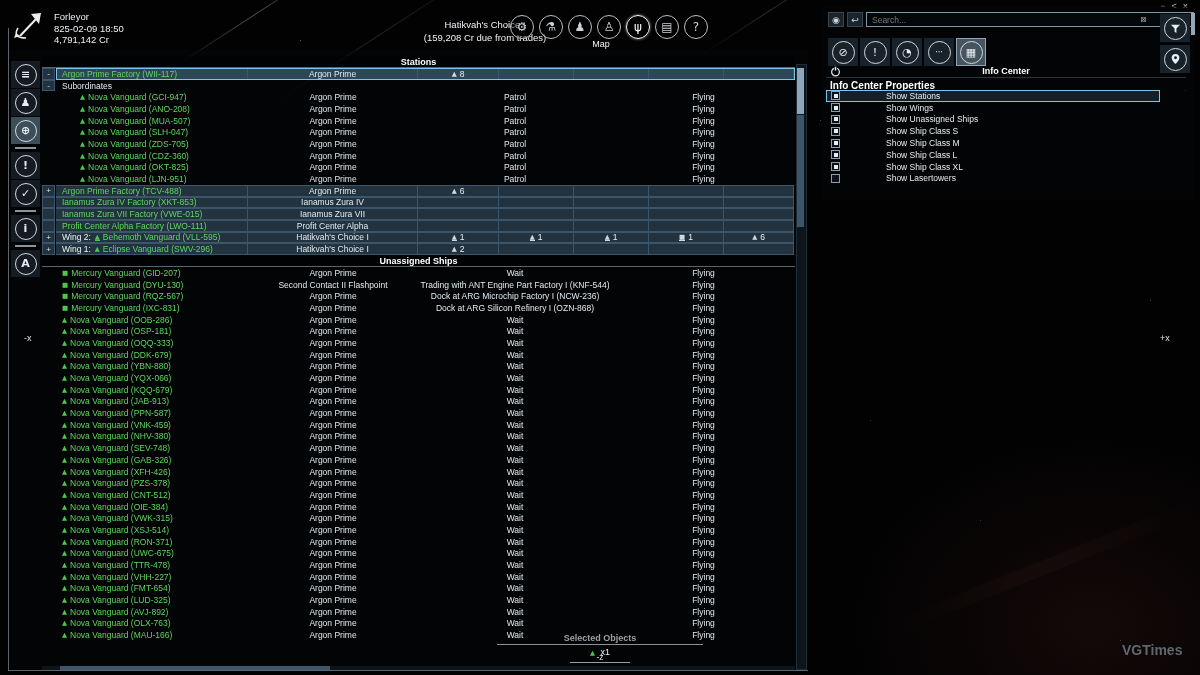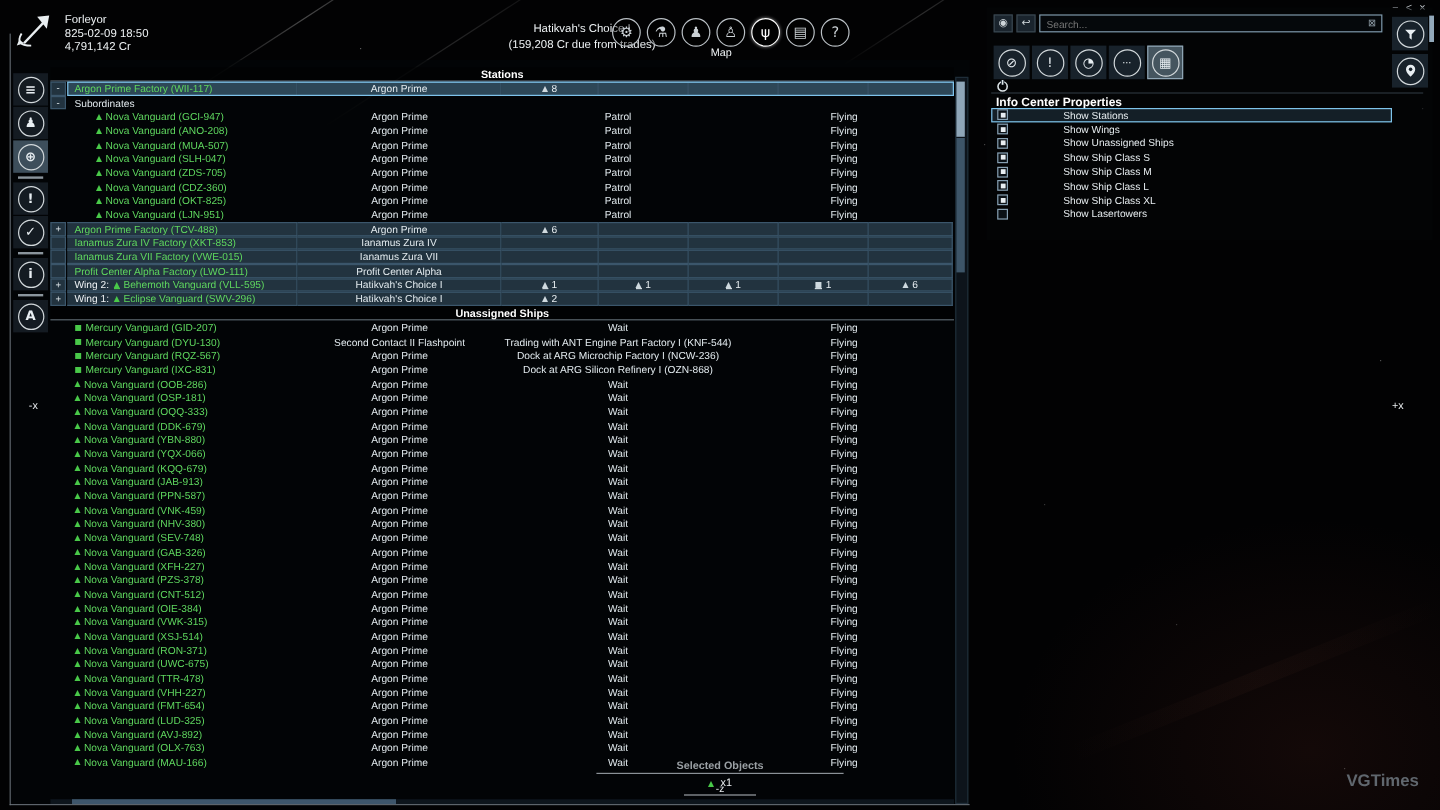--- a/index.html
+++ b/index.html
@@ -60,21 +60,21 @@
   
   .selobj{position:absolute;left:497px;top:633px;width:206px;text-align:center;}
   .selobj .ttl{font-size:9px;font-weight:bold;color:#9aa0a4;}
   .selobj .line{height:1px;background:#8b9197;margin:1px 0 2px 0;}
   .selobj .itemrow{font-size:9px;color:#eef2f4;}
   .axis{position:absolute;font-size:9px;color:#e6eaec;}
   .axis-z{position:absolute;left:570px;top:652px;width:60px;text-align:center;font-size:8.5px;color:#e6eaec;border-bottom:1px solid #9aa0a4;}
   
   .rp-bg{position:absolute;left:822px;top:6px;width:372px;height:194px;background:rgba(3,6,8,.5);}
   .rsm{position:absolute;width:16px;height:15px;background:#1a242d;border:1px solid #39464f;display:flex;align-items:center;justify-content:center;color:#cfd6da;font-size:9px;font-family:"DejaVu Sans",sans-serif;box-sizing:border-box;}
-  .search{position:absolute;left:866px;top:12px;width:286px;height:15px;background:#05080b;border:1px solid #7e98aa;box-sizing:border-box;color:#95a4ae;font-size:8.5px;padding:0 14px 0 5px;font-family:"Liberation Sans",sans-serif;outline:none;}
+  .search{position:absolute;left:866px;top:12px;width:328px;height:15px;background:#05080b;border:1px solid #7e98aa;box-sizing:border-box;color:#95a4ae;font-size:8.5px;padding:0 14px 0 5px;font-family:"Liberation Sans",sans-serif;outline:none;}
   .search-clear{position:absolute;left:1140px;top:15px;font-size:8px;color:#93a2ac;font-family:"DejaVu Sans",sans-serif;}
   .rtile{position:absolute;width:30px;height:28px;background:#18222b;display:flex;align-items:center;justify-content:center;}
   .rtile.sel{background:#45555f;outline:1px solid #8fa5b4;outline-offset:-1px;}
   .rtile .circ{width:21px;height:21px;border-radius:50%;border:1.5px solid #d2d8db;color:#e8eef2;display:flex;align-items:center;justify-content:center;font-size:11px;font-family:"DejaVu Sans",sans-serif;}
   .rp-title{position:absolute;left:826px;top:66px;width:360px;text-align:center;font-size:9px;font-weight:bold;color:#fff;}
   .rp-line{position:absolute;left:826px;top:77px;width:360px;height:1px;background:#2a343c;}
   .rp-props{position:absolute;left:830px;top:80px;font-size:10px;font-weight:bold;color:#fff;}
   .cblist{position:absolute;left:826px;top:90px;width:334px;}
   .cbrow{display:flex;align-items:center;height:11.8px;box-sizing:border-box;}
   .cbrow.sel{outline:1px solid #7ec3ea;outline-offset:-1px;background:#141f27;}
@@ -597,21 +597,21 @@
           <div class="c loc plain">Argon Prime</div>
           <div class="c cmd plain">Wait</div>
           <div class="c act plain">Flying</div>
         </div>
       </div>
       <div class="row">
         <div class="ex blank"></div>
         <div class="cells">
           <div class="c name plain">
             <div class="ic" style="display: inline;">▲</div>
-            <div class="green" style="display: inline;">Nova Vanguard (XFH-227)</div>
+            <div class="green" style="display: inline;">Nova Vanguard (XFH-426)</div>
           </div>
           <div class="c loc plain">Argon Prime</div>
           <div class="c cmd plain">Wait</div>
           <div class="c act plain">Flying</div>
         </div>
       </div>
       <div class="row">
         <div class="ex blank"></div>
         <div class="cells">
           <div class="c name plain">
@@ -838,20 +838,21 @@
         <div class="circ">▦</div>
       </div>
     </div>
   <div class="power">
     <svg width="11" height="11" viewBox="0 0 12 12">
         <circle cx="6" cy="6.6" r="4.2" stroke="#dfe7ea" stroke-width="1.4" fill="none"></circle>
         <line x1="6" y1="0.5" x2="6" y2="5" stroke="#18222b" stroke-width="3"></line>
         <line x1="6" y1="0.8" x2="6" y2="5" stroke="#dfe7ea" stroke-width="1.4"></line>
       </svg>
   </div>
+  <div class="rp-title">Info Center</div>
   <div class="rp-line"></div>
   <div class="rp-props">Info Center Properties</div>
   <div class="cblist" id="cbList">
       <div class="cbrow sel">
         <div class="cb on"></div>
         <div class="cblabel">Show Stations</div>
       </div>
       <div class="cbrow">
         <div class="cb on"></div>
         <div class="cblabel">Show Wings</div>

